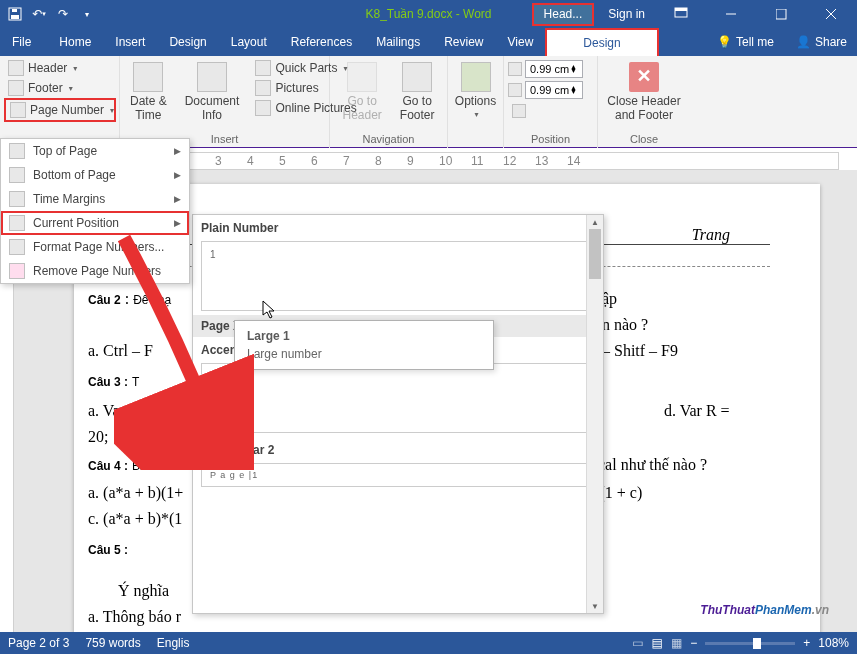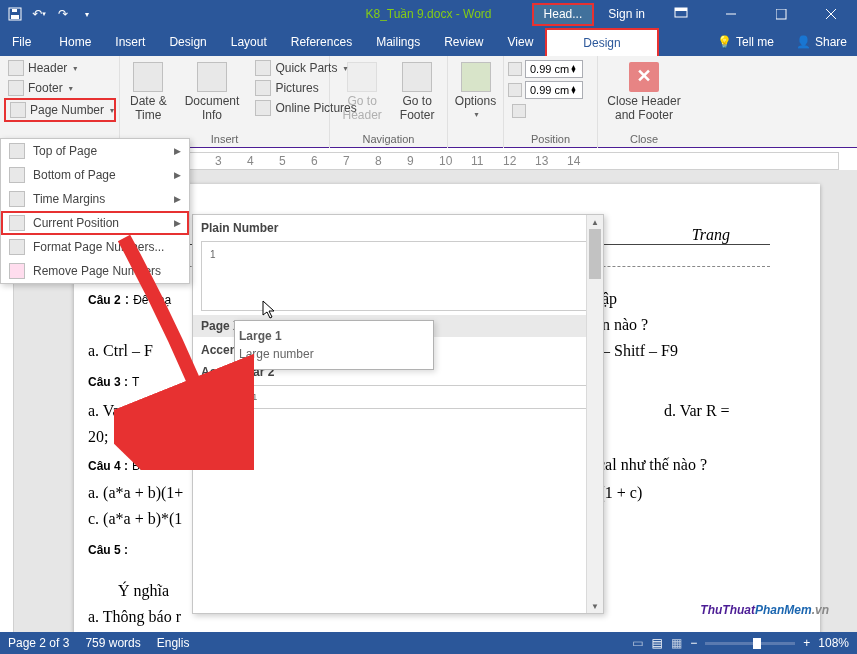--- a/index.html
+++ b/index.html
@@ -40,21 +40,21 @@
 .gallery{position:absolute;left:192px;top:214px;width:412px;height:400px;background:#fff;border:1px solid #c6c6c6;box-shadow:2px 2px 6px rgba(0,0,0,.2);z-index:95;overflow:hidden}
 .gallery-header{background:#e9e9e9;padding:4px 8px;font-weight:600;font-size:12px;color:#444}
 .gallery-subheader{padding:6px 8px 2px;font-weight:600;font-size:12px;color:#444}
 .gallery-item{margin:4px 8px;border:1px solid #ccc;padding:6px 8px 20px;font-size:11px;color:#666;background:#fff;position:relative}
 .gallery-item.tall{height:70px}
 .gallery-item.short{height:24px;padding:4px 8px}
 .gallery-scroll{position:absolute;right:0;top:0;bottom:0;width:17px;background:#f0f0f0;border-left:1px solid #dadada}
 .scroll-thumb{position:absolute;top:14px;left:2px;right:2px;height:50px;background:#c2c2c2}
 .scroll-arrow-up{position:absolute;top:0;left:0;right:0;height:14px;display:flex;align-items:center;justify-content:center;font-size:8px;color:#666}
 .scroll-arrow-down{position:absolute;bottom:0;left:0;right:0;height:14px;display:flex;align-items:center;justify-content:center;font-size:8px;color:#666}
-.tooltip{position:absolute;left:234px;top:320px;width:200px;background:#fff;border:1px solid #b1b1b1;padding:8px 4px;z-index:110;box-shadow:2px 2px 6px rgba(0,0,0,.15)}
+.tooltip{position:absolute;left:234px;top:320px;width:260px;background:#fff;border:1px solid #b1b1b1;padding:8px 12px;z-index:110;box-shadow:2px 2px 6px rgba(0,0,0,.15)}
 .tooltip-title{font-weight:600;color:#5b5b5b;font-size:12px;margin-bottom:4px}
 .tooltip-text{font-size:12px;color:#666}
 .ruler{position:absolute;left:14px;right:18px;top:152px;height:18px;background:#fff;border:1px solid #d0d0d0;font-size:9px;color:#888;display:flex;align-items:center;padding-left:200px;gap:26px;overflow:hidden;z-index:1}
 .ruler span{width:6px;text-align:center}
 .doc-area{position:absolute;left:0;right:0;top:170px;bottom:22px;background:#e6e6e6;z-index:0;overflow:hidden}
 .page{position:absolute;left:74px;top:14px;width:746px;height:1000px;background:#fff;box-shadow:0 1px 4px rgba(0,0,0,.3)}
 .header-line{position:absolute;left:0;right:50px;top:60px;border-bottom:1px solid #444}
 .header-dash{position:absolute;left:0;right:50px;top:82px;border-bottom:1px dashed #888}
 .page-header-text{position:absolute;right:90px;top:42px;font-style:italic;font-family:"Times New Roman",serif;font-size:16px}
 .ln{position:absolute;left:14px;font-family:"Times New Roman",serif;font-size:16px;line-height:1.6}
@@ -324,20 +324,21 @@
       <span class="icon-ph" style="background:#fde"></span>
       <span>Remove Page Numbers</span>
     </div>
 </div>
 
 <div class="gallery">
   <div class="gallery-subheader">Plain Number</div>
   <div class="gallery-item tall"><span style="font-size:10px">1</span></div>
   <div class="gallery-header">Page X</div>
   <div class="gallery-subheader">Accent Bar 1</div>
+  <div class="gallery-item tall"><span style="font-size:9px;letter-spacing:1px">1|P a g e</span></div>
   <div class="gallery-subheader">Accent Bar 2</div>
   <div class="gallery-item short"><span style="font-size:9px;letter-spacing:1px">P a g e |1</span></div>
   <div class="gallery-scroll">
     <div class="scroll-arrow-up">▲</div>
     <div class="scroll-thumb"></div>
     <div class="scroll-arrow-down">▼</div>
   </div>
 </div>
 
 <div class="tooltip">

